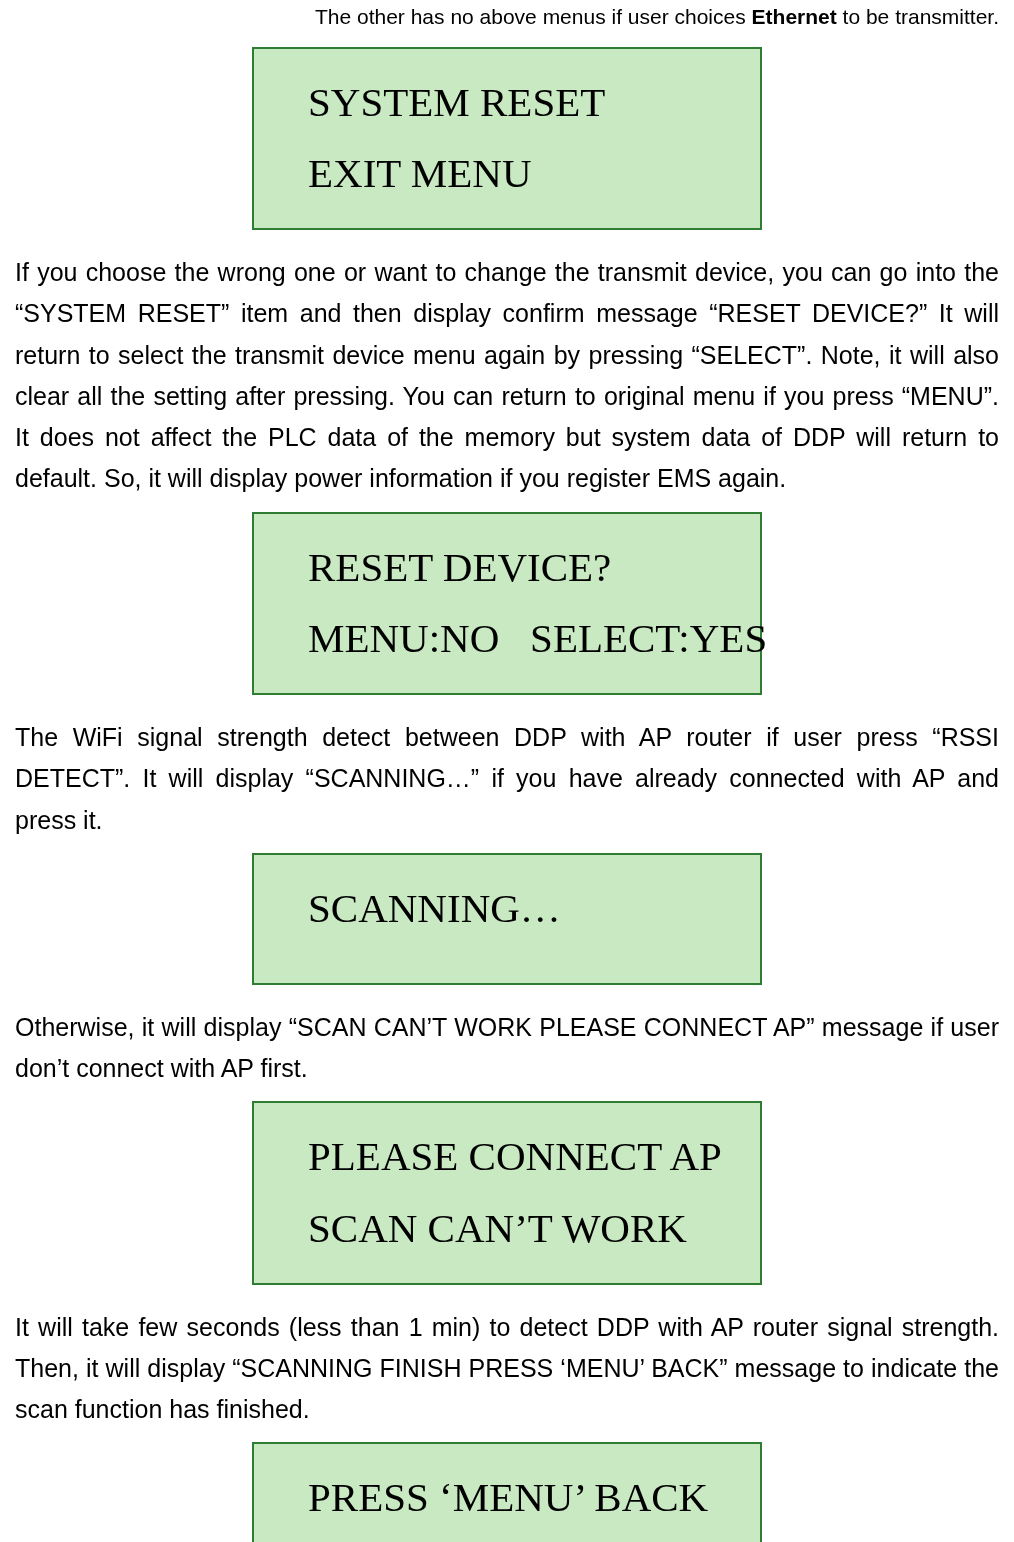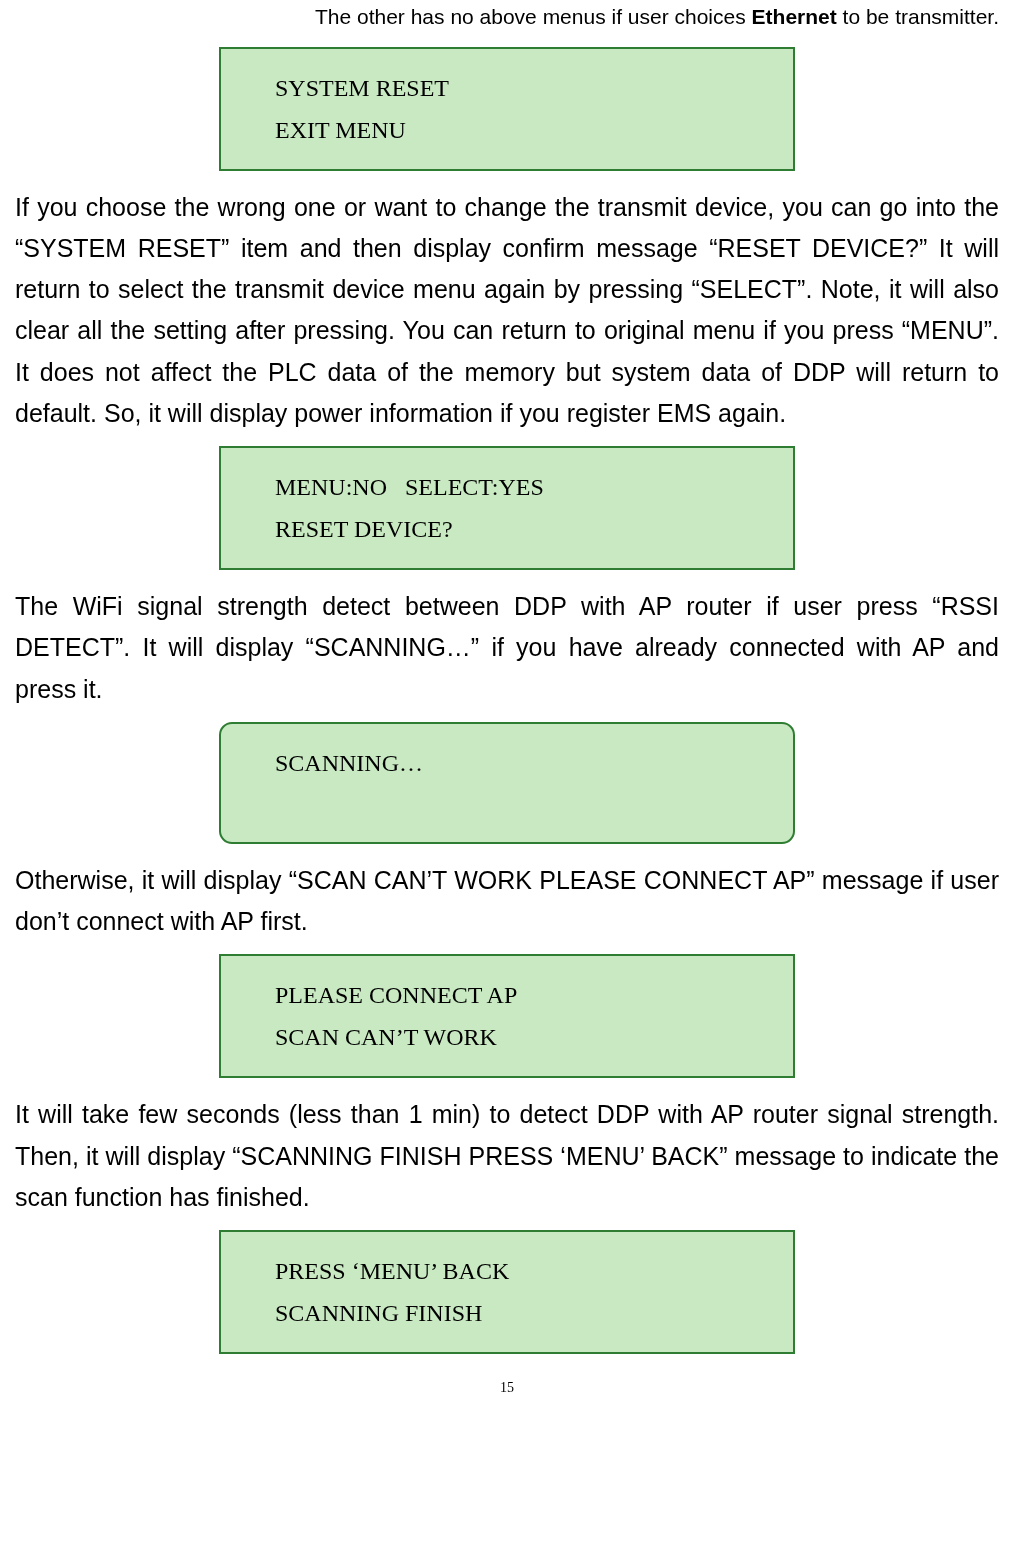--- a/index.html
+++ b/index.html
@@ -27,32 +27,31 @@
     .body-text-first {
       font-size: 21px;
       line-height: 1.65;
       margin-bottom: 12px;
       text-align: right;
     }
     .bold {
       font-weight: bold;
     }
     .display-box {
-      width: 576px;
-      margin: 12px auto 16px auto;
+      width: 510px;
+      margin: 12px auto 22px auto;
       background: #c8e9c1;
       border: 2px solid #2e7d32;
       padding: 18px 0 18px 54px;
       font-family: "Times New Roman", Times, serif;
-      font-size: 24px;
+      font-size: 41px;
       line-height: 1.75;
     }
     .display-box.single {
-      padding: 18px 0 58px 54px;
-      border-radius: 13px;
+      padding: 18px 0 38px 54px;
     }
     .display-line {
       white-space: nowrap;
     }
     .page-number {
       text-align: center;
       font-family: "Times New Roman", Times, serif;
       font-size: 14px;
       margin-top: 26px;
     }
@@ -67,22 +66,22 @@
   </p>
 
   <div class="display-box">
     <div class="display-line">SYSTEM RESET</div>
     <div class="display-line">EXIT MENU</div>
   </div>
 
   <p class="body-text">If you choose the wrong one or want to change the transmit device, you can go into the “SYSTEM RESET” item and then display confirm message “RESET DEVICE?” It will return to select the transmit device menu again by pressing “SELECT”. Note, it will also clear all the setting after pressing. You can return to original menu if you press “MENU”. It does not affect the PLC data of the memory but system data of DDP will return to default. So, it will display power information if you register EMS again.</p>
 
   <div class="display-box">
+    <div class="display-line">RESET DEVICE?</div>
     <div class="display-line">MENU:NO&nbsp;&nbsp;&nbsp;SELECT:YES</div>
-    <div class="display-line">RESET DEVICE?</div>
   </div>
 
   <p class="body-text">The WiFi signal strength detect between DDP with AP router if user press “RSSI DETECT”. It will display “SCANNING…” if you have already connected with AP and press it.</p>
 
   <div class="display-box single">
     <div class="display-line">SCANNING…</div>
   </div>
 
   <p class="body-text">Otherwise, it will display “SCAN CAN’T WORK PLEASE CONNECT AP” message if user don’t connect with AP first.</p>
 

